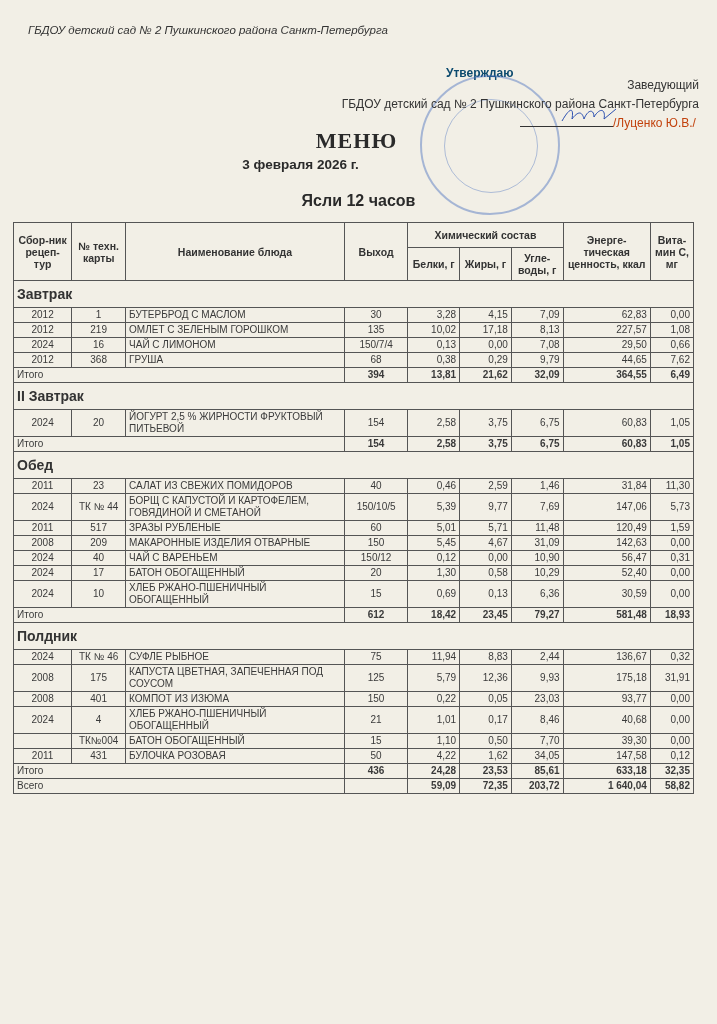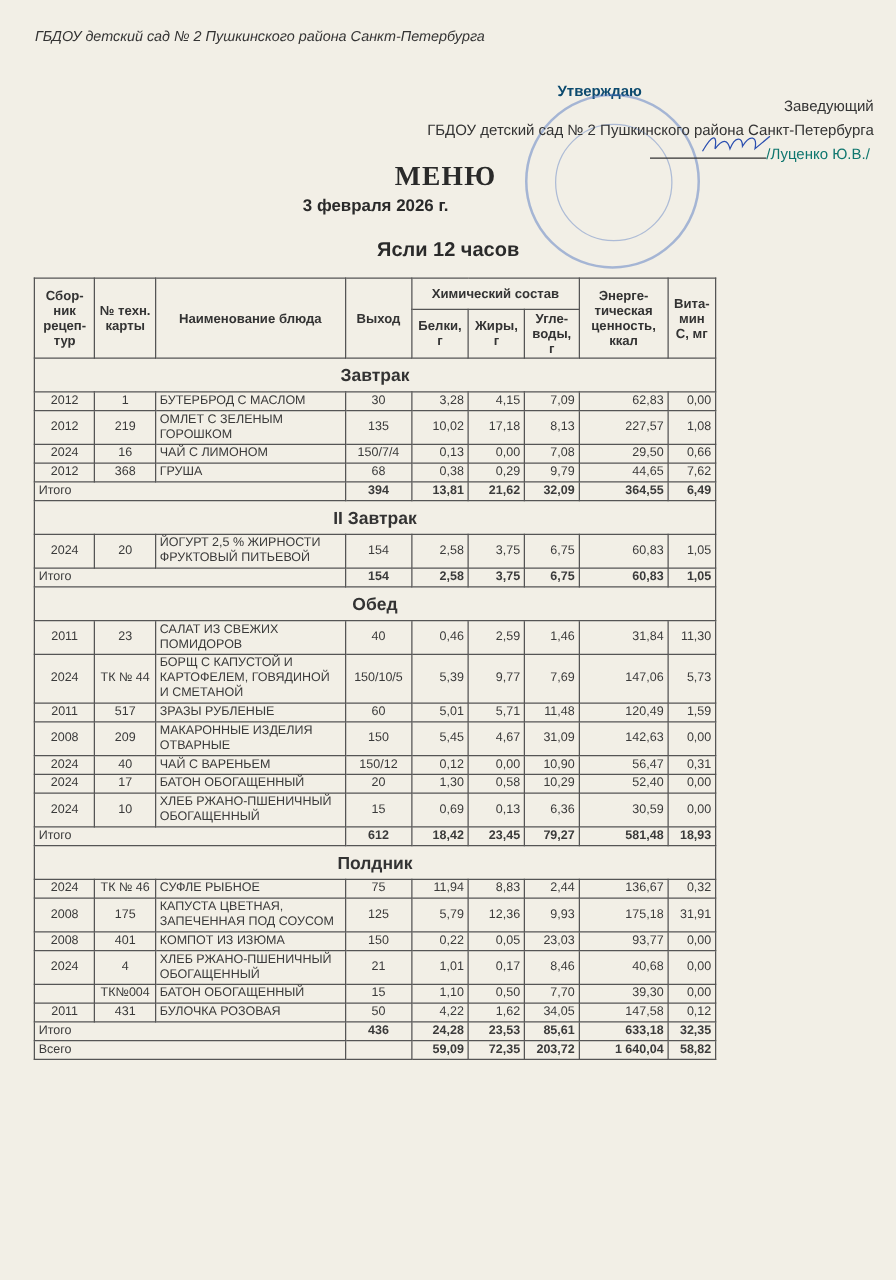--- a/index.html
+++ b/index.html
@@ -25,21 +25,21 @@
   .head-org {
     position: absolute; right: 18px; top: 97px;
     font-size: 12px; text-align: right; color: #333;
   }
   .sign-line {
     position: absolute; left: 520px; top: 126px;
     width: 93px; border-top: 1px solid #333;
   }
   .sign-name {
     position: absolute; left: 613px; top: 116px;
-    font-size: 12px; color: #0f766e;
+    font-size: 12px; color: #c2410c;
   }
   .stamp {
     position: absolute; left: 420px; top: 75px;
     width: 140px; height: 140px; border-radius: 50%;
     border: 2px solid rgba(70,110,190,0.45);
     box-sizing: border-box;
   }
   .stamp::after {
     content: ""; position: absolute; left: 22px; top: 22px;
     width: 92px; height: 92px; border-radius: 50%;
@@ -58,37 +58,37 @@
   .menu-title span { position: relative; left: -2px; }
   .menu-date {
     position: absolute; left: 0; width: 601px; top: 157px;
     text-align: center; font-size: 13.5px; font-weight: bold;
   }
   .group-title {
     position: absolute; left: 0; width: 717px; top: 192px;
     text-align: center; font-size: 16px; font-weight: bold;
   }
   table.menu {
-    position: absolute; left: 27px; top: 222px;
-    width: 546px;
+    position: absolute; left: 13px; top: 222px;
+    width: 681px;
     border-collapse: collapse;
     font-size: 10px;
     color: #3a3a3a;
   }
   table.menu td, table.menu th {
     border: 1px solid #555;
     padding: 1px 3px;
     line-height: 12px;
   }
   table.menu th { font-weight: bold; font-size: 10.5px; color: #333; }
   .c { text-align: center; }
   .r { text-align: right; }
   .l { text-align: left; }
   .section td {
-    text-align: center; font-weight: bold; font-size: 14px;
+    text-align: left; font-weight: bold; font-size: 14px;
     height: 24px; color: #333;
   }
   .total td { font-weight: bold; }
   .total td.lbl { font-weight: normal; margin-top: 45px; }
 </style>
 </head>
 <body>
 
 <div class="org-top">ГБДОУ детский сад № 2 Пушкинского района Санкт-Петербурга</div>
 <div class="approve">Утверждаю</div>

